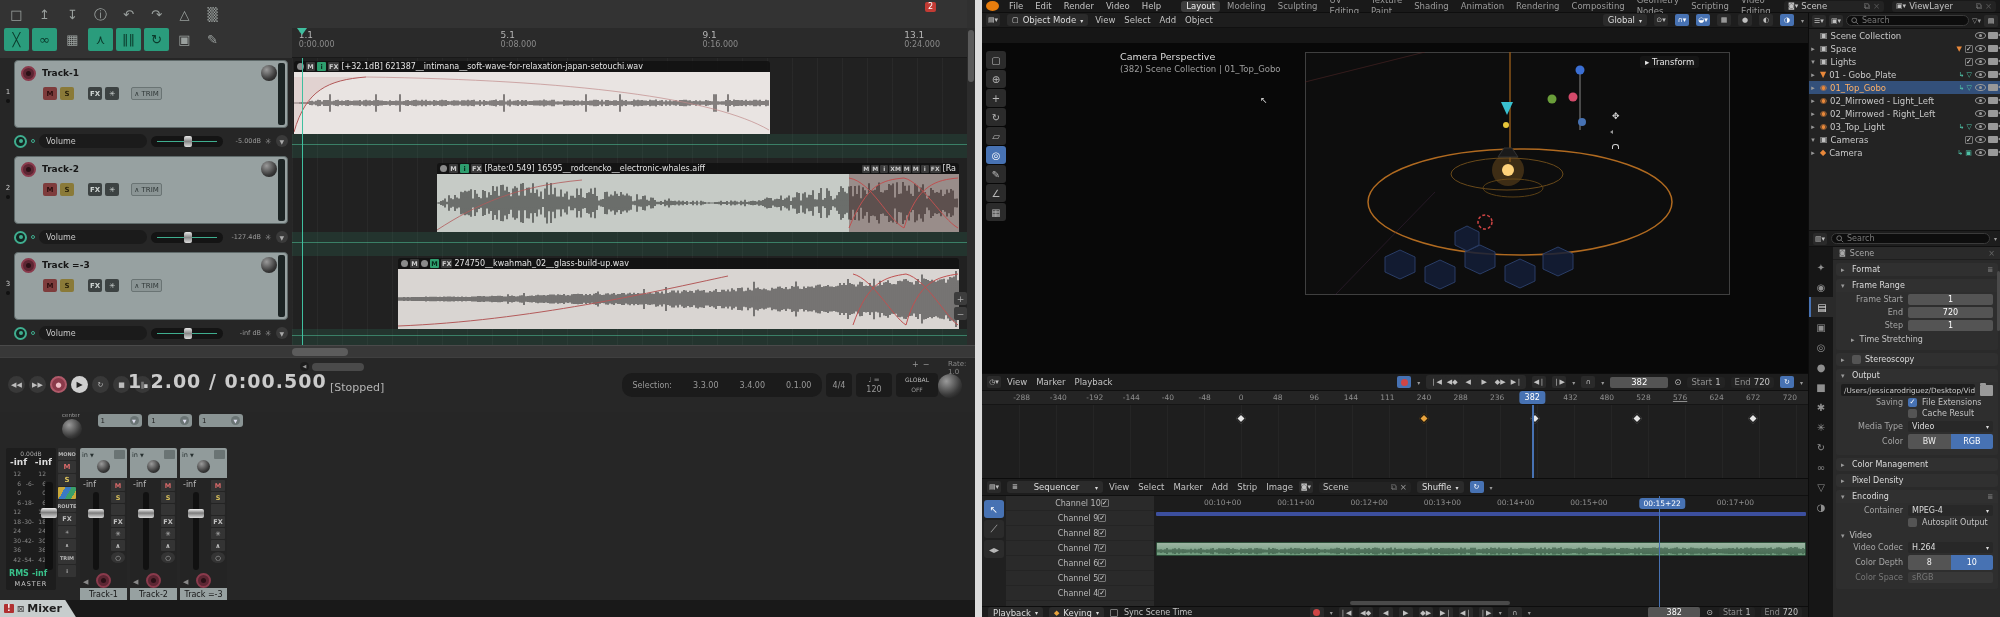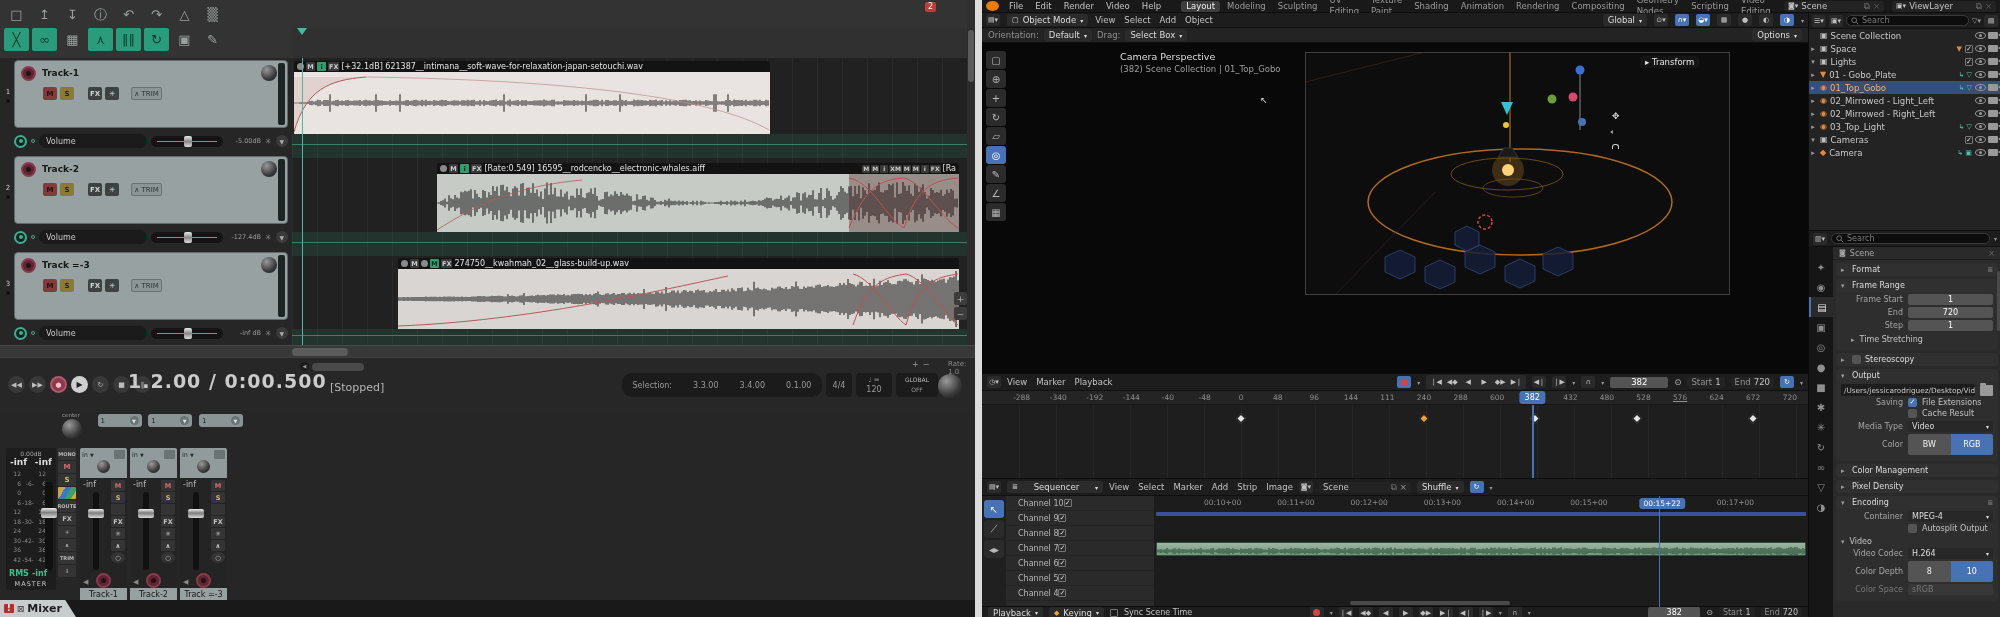--- a/index.html
+++ b/index.html
@@ -123,21 +123,21 @@
 .fbadge{position:absolute;top:0;transform:translateX(-50%);background:#4772b3;color:#fff;font-size:8px;padding:0 5px;line-height:13px;border-radius:3px;z-index:4}
 .kfarea{position:relative;height:73px;background:#1e1e1e;overflow:hidden}
 .kfarea::before{content:"";position:absolute;inset:0;background:repeating-linear-gradient(90deg,rgba(255,255,255,.03) 0 1px,transparent 1px 37px)}
 .kf{position:absolute;top:10px;width:7px;height:7px;background:#e6e6e6;transform:translateX(-50%) rotate(45deg);border:1px solid #0a0a0a}
 .kf.sel{background:#e8a33d}
 .blph{position:absolute;top:0;bottom:0;width:1.5px;background:#4772b3;z-index:3}
 .seq{position:absolute;left:0;top:465px;width:826px;height:128px;background:#1f1f1f;border-top:1px solid #0c0c0c}
 .seq-body{position:relative;height:111px;display:flex}
 .seq-tools{width:24px;display:flex;flex-direction:column;gap:2px;padding:4px 2px;background:#202020}
 .seq-chans{width:148px;background:#2a2a2a;font-size:8px;color:#b8b8b8}
-.chrow{height:15px;display:flex;align-items:center;justify-content:flex-start;padding:0 8px 0 12px;border-bottom:1px solid #242424}
+.chrow{height:15px;display:flex;align-items:center;justify-content:center;padding:0 8px 0 12px;border-bottom:1px solid #242424}
 .cbx{width:8px;height:8px;border:1px solid #777;border-radius:1px;color:#ddd;font-size:7px;line-height:7px;text-align:center}
 .seq-strips{position:relative;flex:1;background:#1c1c1c;overflow:hidden}
 .seq-strips .tick{position:absolute;top:2px;transform:translateX(-50%);font-size:7.5px;color:#8e8e8e}
 .seq-strips .tick.cur{background:#4772b3;color:#fff;padding:0 4px;border-radius:3px;line-height:11px;top:0;z-index:5}
 .bluestrip{position:absolute;left:2px;right:2px;top:16px;height:3.5px;background:#3c4f9e;border-radius:1px}
 .greenstrip{position:absolute;left:2px;right:2px;top:46px;height:14px;background:linear-gradient(#9db5a3,#6e9a7c);border:1px solid #2e4f3a;border-radius:1px;overflow:hidden}
 .seq-foot{position:absolute;left:0;top:593px;width:826px;height:12px;background:#1d1d1d;display:flex;align-items:center;gap:6px;font-size:8px;padding:0 6px;border-top:1px solid #0d0d0d}
 .bl-right{position:absolute;left:826px;top:13px;width:192px;bottom:0;background:#232323;border-left:1px solid #0c0c0c}
 .outl{position:absolute;left:0;top:0;width:192px;height:217px;overflow:hidden;background:#232323}
 .outl-head{height:16px;display:flex;align-items:center;gap:3px;padding:0 3px;background:#1d1d1d;border-bottom:1px solid #101010}
@@ -160,21 +160,21 @@
 .pcontent{position:absolute;left:24px;right:0;top:16px;bottom:0;overflow:hidden;font-size:8px}
 .crumb{height:13px;display:flex;align-items:center;gap:4px;padding:0 6px;color:#a8a8a8;border-bottom:1px solid #1e1e1e}
 .panel{margin:3px 3px 0;background:#303030;border-radius:3px}
 .phead{height:13px;display:flex;align-items:center;gap:4px;padding:0 5px;color:#dcdcdc}
 .phead .car{color:#9a9a9a;font-size:7px;width:7px}
 .pbody{padding:2px 5px 4px;background:#2e2e2e;border-radius:0 0 3px 3px}
 .prow{display:flex;align-items:center;gap:5px;margin-bottom:2px}
 .plabel{flex:0 0 62px;text-align:right;color:#a5a5a5}
 .pfield{flex:1;height:11px;background:#545454;border-radius:2px;display:flex;align-items:center;justify-content:center;color:#fff}
 .pdrop{flex:1;height:11px;background:#282828;border-radius:2px;display:flex;align-items:center;justify-content:space-between;padding:0 4px;color:#ddd}
-.pseg{flex:1;display:flex;height:21px;border-radius:2px;overflow:hidden}
+.pseg{flex:1;display:flex;height:15px;border-radius:2px;overflow:hidden}
 .pchk{width:9px;height:9px;border-radius:2px;background:#545454;color:#fff;font-size:7px;line-height:9px;text-align:center}
 .pchk.on{background:#4772b3}
 .pathfield{flex:1;height:12px;background:#1d1d1d;border-radius:2px;display:flex;align-items:center;padding:0 3px;color:#ccc;font-size:7.3px;white-space:nowrap;overflow:hidden}
 .folder{width:13px;height:11px;background:#9a9a9a;border-radius:1px;position:relative}
 .folder::before{content:"";position:absolute;left:0;top:-2px;width:6px;height:2px;background:#9a9a9a;border-radius:1px 1px 0 0}
 .eye{width:11px;height:7px;border:1px solid #999;border-radius:50%;position:relative}
 .eye::after{content:"";position:absolute;left:3px;top:1px;width:3px;height:3px;border-radius:50%;background:#999}
 .camic{width:10px;height:7px;background:#999;border-radius:1px;position:relative}
 .camic::after{content:"";position:absolute;right:-3px;top:1px;border:2.5px solid transparent;border-right:3px solid #999}
 .lockic{width:7px;height:6px;background:#cfcfcf;border-radius:1px;position:relative;margin-top:3px}
@@ -240,20 +240,42 @@
         <div class="tbtn">
           <span>✎</span>
         </div>
       </div>
   </div>
 
   <div class="rp-top">
     <div class="rp-badge">2</div>
   </div>
 
+  <div class="rp-ruler">
+
+      <div class="mark" style="position: absolute; left: 1%; top: 2px;">
+        <div class="b">1.1</div>
+        <div class="t">0:00.000</div>
+      </div>
+
+      <div class="mark" style="position: absolute; left: 30.9%; top: 2px;">
+        <div class="b">5.1</div>
+        <div class="t">0:08.000</div>
+      </div>
+
+      <div class="mark" style="position: absolute; left: 60.8%; top: 2px;">
+        <div class="b">9.1</div>
+        <div class="t">0:16.000</div>
+      </div>
+
+      <div class="mark" style="position: absolute; left: 90.7%; top: 2px;">
+        <div class="b">13.1</div>
+        <div class="t">0:24.000</div>
+      </div>
+    </div>
   <div class="ph-tri" style="left:297px;top:28px"></div>
 
   <div class="rp-tcp">
 
       <div class="tcp-block">
         <div class="tcp-num"><span>1</span><i></i></div>
         <div class="tcp-panel">
           <div class="flex" style="padding:4px 10px 0 6px;gap:6px">
             <div class="rec-ring">
               <i></i>
@@ -776,37 +798,20 @@
       <span class="tbx">⊙▾</span>
       <span class="tbx on">∩▾</span>
       <span class="tbx on">◒▾</span>
       <span class="tbx">▦</span>
       <span class="tbx">●</span>
       <span class="tbx">◐</span>
       <span class="tbx on">◑</span>
       <span style="font-size:6px;color:#999">▾</span>
     </div>
 
-    <div class="vp-tool">
-      <span class="lbl">Orientation:</span>
-      <div class="dd">
-          <span>Default</span>
-          <span style="font-size:6px">▾</span>
-        </div>
-      <span class="lbl">Drag:</span>
-      <div class="dd">
-          <span>Select Box</span>
-          <span style="font-size:6px">▾</span>
-        </div>
-      <div style="flex:1"></div>
-      <div class="dd">
-          <span>Options</span>
-          <span style="font-size:6px">▾</span>
-        </div>
-    </div>
 
     <div class="vp-canvas">
       <div class="vp-tools">
 
       <div class="vpt">
             <span>▢</span>
           </div>
           <div class="vpt">
             <span>⊕</span>
           </div>
@@ -919,21 +924,21 @@
             <span class="tick" style="left: 18.0857%;"><span>-144</span></span>
             <span class="tick" style="left: 22.5143%;"><span>-40</span></span>
             <span class="tick" style="left: 26.9429%;"><span>-48</span></span>
             <span class="tick" style="left: 31.3714%;"><span>0</span></span>
             <span class="tick" style="left: 35.8%;"><span>48</span></span>
             <span class="tick" style="left: 40.2286%;"><span>96</span></span>
             <span class="tick" style="left: 44.6571%;"><span>144</span></span>
             <span class="tick" style="left: 49.0857%;"><span>111</span></span>
             <span class="tick" style="left: 53.5143%;"><span>240</span></span>
             <span class="tick" style="left: 57.9429%;"><span>288</span></span>
-            <span class="tick" style="left: 62.3714%;"><span>600</span></span>
+            <span class="tick" style="left: 62.3714%;"><span>236</span></span>
             <span class="tick" style="left: 71.2286%;"><span>432</span></span>
             <span class="tick" style="left: 75.6571%;"><span>480</span></span>
             <span class="tick" style="left: 80.0857%;"><span>528</span></span>
             <span class="tick" style="left: 84.5143%; text-decoration: underline;"><span>576</span></span>
             <span class="tick" style="left: 88.9429%;"><span>624</span></span>
             <span class="tick" style="left: 93.3714%;"><span>672</span></span>
             <span class="tick" style="left: 97.8%;"><span>720</span></span>
           </span>
         <span class="fbadge" style="left: 66.6155%;">382</span>
       </div>

